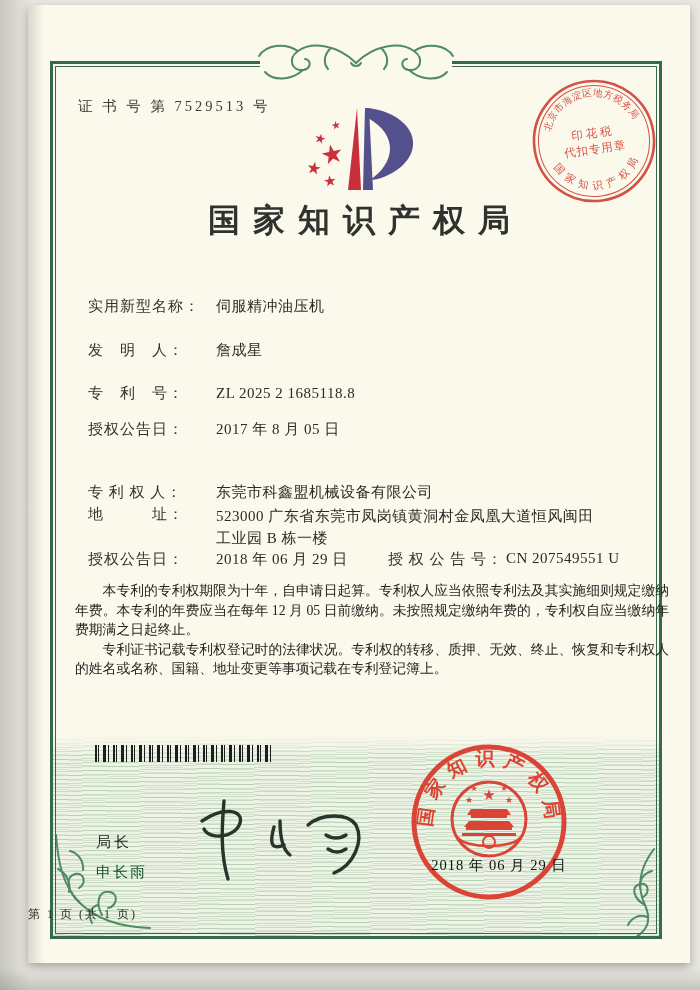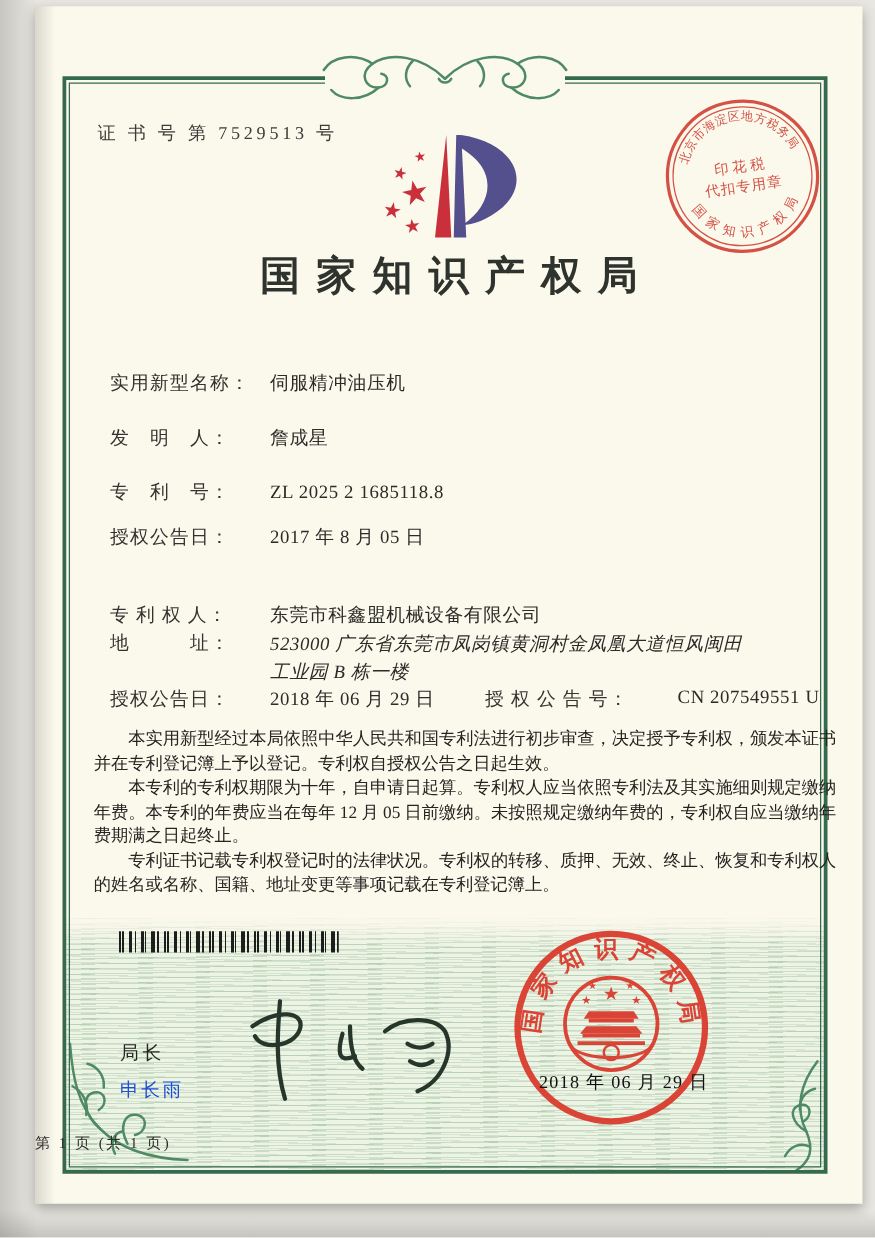--- a/index.html
+++ b/index.html
@@ -43,40 +43,40 @@
     white-space:nowrap;}
   .row .lab{display:inline-block;min-width:128px;letter-spacing:1px;color:#33332f;}
   .row .val{letter-spacing:.5px;}
   .row-name{top:292px;}
   .row-inventor{top:336px;}
   .row-patno{top:379px;}
   .row-filing{top:415px;}
   .row-patentee{top:458px;margin-top:20px;}
   .row-address{top:500px;white-space:normal;}
   .row-address .addr{display:inline-block;vertical-align:top;width:430px;
-    line-height:22px;letter-spacing:.5px;font-style:italic;}
+    line-height:22px;letter-spacing:.5px;}
   .row-grant{top:545px;}
   .grant2-lab{position:absolute;left:300px;letter-spacing:1px;color:#33332f;}
-  .grant2-val{position:absolute;left:418px;letter-spacing:.5px;margin-left:36px;}
+  .grant2-val{position:absolute;left:418px;letter-spacing:.5px;}
 
   .paras{position:absolute;left:47px;top:576px;width:594px;font-size:13.8px;
     line-height:19.5px;color:#242421;text-align:justify;}
   .paras p{margin:0;text-indent:2em;}
 
   .barcode{position:absolute;left:67px;top:740px;width:176px;height:17px;
     background:repeating-linear-gradient(90deg,
       #1d1d1d 0 2px,rgba(0,0,0,0) 2px 3px,
       #1d1d1d 3px 4px,rgba(0,0,0,0) 4px 8px,
       #1d1d1d 8px 11px,rgba(0,0,0,0) 11px 13px,
       #1d1d1d 13px 14px,rgba(0,0,0,0) 14px 18px);}
 
   .comm-title{position:absolute;left:68px;top:828px;font-size:15px;
     letter-spacing:3px;color:#20281f;}
   .comm-name{position:absolute;left:68px;top:858px;font-size:15px;
-    letter-spacing:2px;color:#1d4ed8;}
+    letter-spacing:2px;color:#14532d;}
   .sig{position:absolute;left:160px;top:786px;width:200px;height:100px;}
 
   .seal{position:absolute;left:375px;top:731px;width:172px;height:172px;opacity:.93;}
   .seal-date{position:absolute;left:386px;top:851px;width:170px;text-align:center;
     font-size:14.5px;letter-spacing:1px;color:#111;}
 
   .footer{position:absolute;left:0;top:901px;width:100%;text-align:left;
     font-size:12px;letter-spacing:2px;color:#2e2e2a;}
 
   .tax-stamp{position:absolute;left:500px;top:70px;width:132px;height:132px;
@@ -175,21 +175,20 @@
   <div class="row row-address">
     <span class="lab">地　　　址：</span><span class="addr"><span>523000 广东省东莞市凤岗镇黄洞村金凤凰大道恒风闽田</span><br><span>工业园 B 栋一楼</span></span>
   </div>
   <div class="row row-grant">
     <span class="lab">授权公告日：</span><span class="val">2018 年 06 月 29 日</span>
     <span class="grant2-lab">授 权 公 告 号：</span>
     <span class="grant2-val">CN 207549551 U</span>
   </div>
 
   <div class="paras">
-    <p>本实用新型经过本局依照中华人民共和国专利法进行初步审查，决定授予专利权，颁发本证书并在专利登记簿上予以登记。专利权自授权公告之日起生效。</p>
     <p>本专利的专利权期限为十年，自申请日起算。专利权人应当依照专利法及其实施细则规定缴纳年费。本专利的年费应当在每年 12 月 05 日前缴纳。未按照规定缴纳年费的，专利权自应当缴纳年费期满之日起终止。</p>
     <p>专利证书记载专利权登记时的法律状况。专利权的转移、质押、无效、终止、恢复和专利权人的姓名或名称、国籍、地址变更等事项记载在专利登记簿上。</p>
   </div>
 
   <div class="barcode"></div>
 
   <div class="comm-title">局长</div>
   <div class="comm-name">申长雨</div>
 
   <svg class="sig" viewBox="0 0 200 100">

